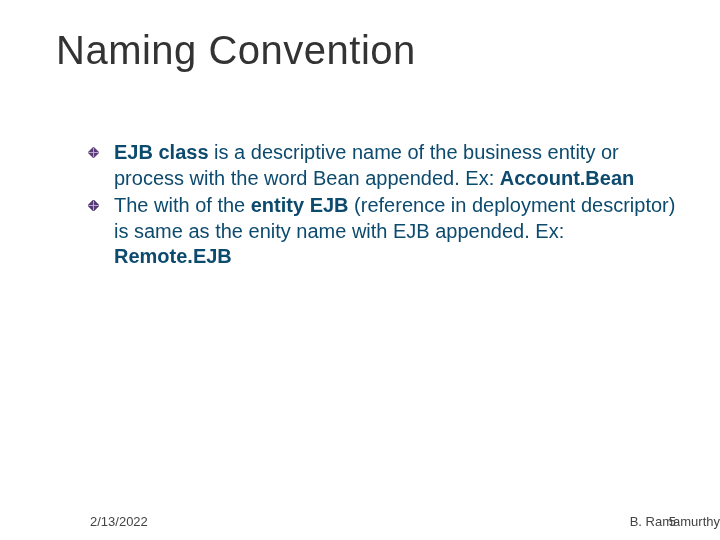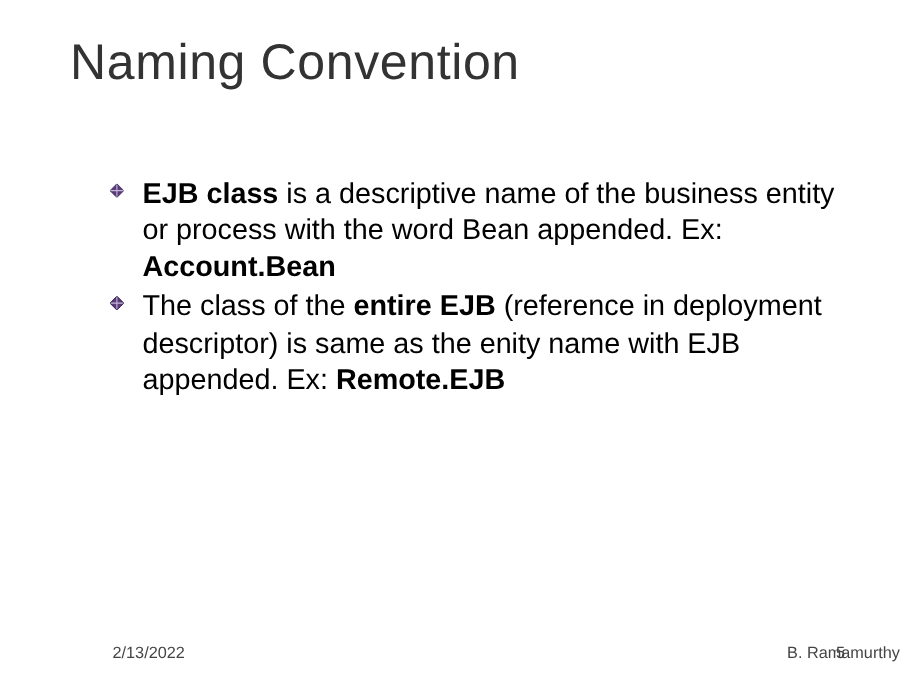--- a/index.html
+++ b/index.html
@@ -25,23 +25,23 @@
     font-size: 40px;
     font-weight: 400;
     color: #333333;
     letter-spacing: 0.5px;
   }
   .body {
     position: absolute;
     top: 140px;
     left: 88px;
     width: 590px;
-    font-size: 23px;
+    font-size: 20px;
     line-height: 1.28;
-    color: #000000;
+    color: #0c4a6e;
   }
   .item {
     position: relative;
     padding-left: 26px;
     margin-bottom: 2px;
   }
   .bullet {
     position: absolute;
     left: 0;
     top: 7px;
@@ -110,21 +110,21 @@
 
     <div class="item">
       <span class="bullet">
         <svg width="11" height="11" viewBox="0 0 10 10">
             <polygon points="5,0 10,5 5,10 0,5" fill="#5a3a7a"></polygon>
             <line x1="5" y1="0" x2="5" y2="10" stroke="#c4b8d8" stroke-width="0.8"></line>
             <line x1="0" y1="5" x2="10" y2="5" stroke="#c4b8d8" stroke-width="0.8"></line>
             <polygon points="5,0 10,5 5,10 0,5" fill="none" stroke="#3a2a5a" stroke-width="0.6"></polygon>
           </svg>
       </span>
-      <span><span>The class of the </span><b>entire EJB</b><span> (reference in deployment descriptor) is same as the enity name with EJB appended. Ex: </span><b>Remote.EJB</b></span>
+      <span><span>The with of the </span><b>entity EJB</b><span> (reference in deployment descriptor) is same as the enity name with EJB appended. Ex: </span><b>Remote.EJB</b></span>
     </div>
 
   </div>
 
   <div class="footer">
     <span class="date">2/13/2022</span>
     <span class="author">B. Ramamurthy</span>
     <span class="page">5</span>
   </div>
 

